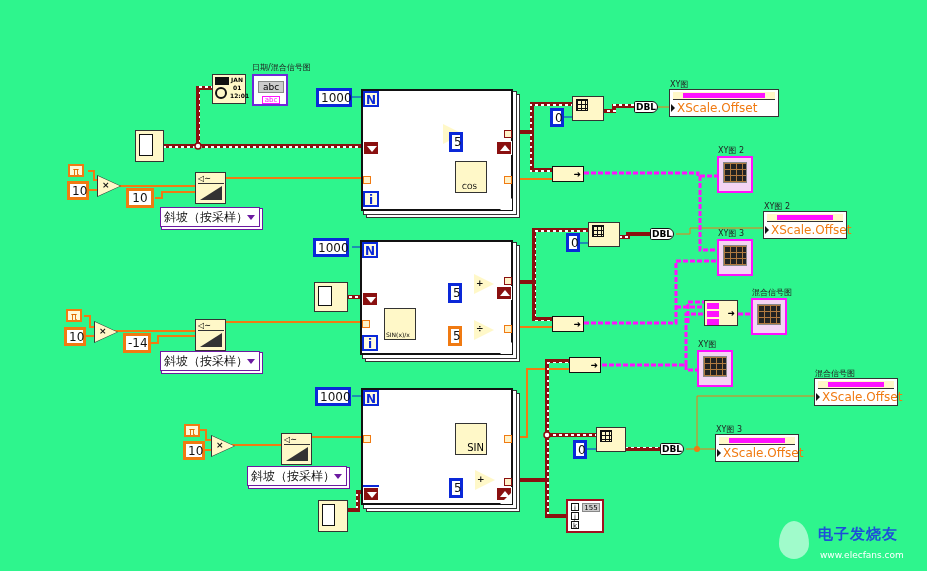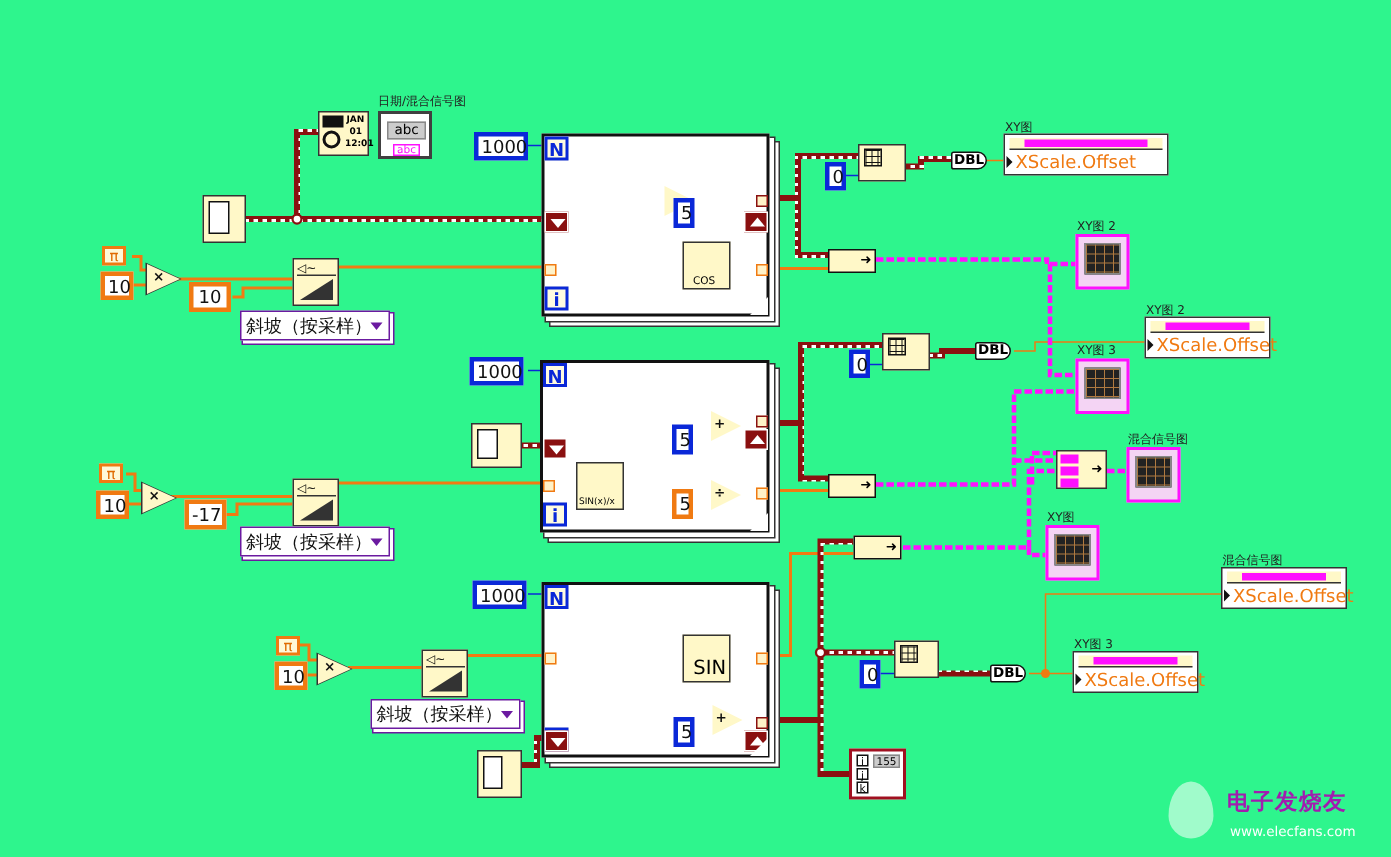--- a/index.html
+++ b/index.html
@@ -29,21 +29,21 @@
   .graph{border:2px solid #ff10ff;background:#f4d4f4;}
   .graph .scr{position:absolute;left:4px;top:4px;right:4px;bottom:8px;background:#222;border:1px solid #888;
      background-image:linear-gradient(#b07a40 1px,transparent 1px),linear-gradient(90deg,#b07a40 1px,transparent 1px);background-size:6px 6px;}
   .dbl{background:#fff;border:1px solid #111;border-radius:2px 7px 7px 2px;font-size:9px;font-weight:bold;line-height:10px;text-align:center;}
   .build{background:#fff8c8;border:1px solid #333;}
   .bundle{background:#fff8c8;border:1px solid #111;}
   .mult{width:0;height:0;border-top:10px solid transparent;border-bottom:10px solid transparent;border-left:22px solid #fff8c8;}
   .mult-outline{width:0;height:0;border-top:11px solid transparent;border-bottom:11px solid transparent;border-left:24px solid #333;}
   .mult-sym{font-size:9px;font-weight:bold;color:#111;}
   .arr{background:#fff;border:2px solid #a01020;}
-  .watermark-text{font-size:15px;color:#a21caf;font-weight:bold;letter-spacing:1px;}
+  .watermark-text{font-size:15px;color:#1d4ed8;font-weight:bold;letter-spacing:1px;}
   .watermark-url{font-size:9px;color:#fff;}
 </style>
 </head>
 <body>
 
 <svg id="wires" xmlns="http://www.w3.org/2000/svg">
   <defs>
     <pattern id="dyn" width="6" height="6" patternUnits="userSpaceOnUse">
         <rect width="6" height="6" fill="#8a1010"></rect>
         <rect x="1" y="2" width="3" height="2" fill="#fff"></rect>
@@ -133,21 +133,21 @@
 </svg>
 
 <div class="abs vi" style="left:212px;top:74px;width:34px;height:30px;">
   <div class="abs" style="left:2px;top:2px;width:14px;height:8px;background:#111;"></div>
   <div class="abs" style="left:2px;top:12px;width:12px;height:12px;border:2px solid #111;border-radius:50%;"></div>
   <span class="abs" style="left:18px;top:1px;font-size:6px;font-weight:bold;line-height:7px;">JAN</span>
   <span class="abs" style="left:20px;top:9px;font-size:6px;font-weight:bold;line-height:7px;">01</span>
   <span class="abs" style="left:17px;top:17px;font-size:6px;font-weight:bold;line-height:7px;">12:01</span>
 </div>
 <span class="abs lbl" style="left:252px;top:63px;">日期/混合信号图</span>
-<div class="abs" style="left:252px;top:74px;width:36px;height:32px;border:2px solid #404040;background:#fff;">
+<div class="abs" style="left:252px;top:74px;width:36px;height:32px;border:2px solid #6d28d9;background:#fff;">
   <div class="abs" style="left:4px;top:5px;width:26px;height:12px;background:#ccc;border:1px solid #888;font-size:9px;line-height:11px;padding-left:4px;">abc</div>
   <div class="abs" style="left:8px;bottom:0;width:18px;height:8px;border:1px solid #ff10ff;font-size:7px;line-height:7px;color:#ff10ff;text-align:center;">abc</div>
 </div>
 
 <div class="abs vi" style="left:135px;top:130px;width:29px;height:32px;">
   <div class="abs" style="left:3px;top:3px;width:14px;height:22px;border:1px solid #111;background:#fff;"></div>
 </div>
 <div class="abs pi-const" style="left:68px;top:164px;width:16px;height:13px;">π</div>
 <div class="abs const-orange" style="left:67px;top:181px;width:22px;height:19px;">10</div>
 <div class="abs mult-outline" style="left:97px;top:175px;"></div>
@@ -189,21 +189,21 @@
 </div>
 
 <div class="abs vi" style="left:314px;top:282px;width:34px;height:30px;">
   <div class="abs" style="left:3px;top:3px;width:14px;height:20px;border:1px solid #111;background:#fff;"></div>
 </div>
 <div class="abs pi-const" style="left:66px;top:309px;width:16px;height:13px;">π</div>
 <div class="abs const-orange" style="left:64px;top:327px;width:22px;height:19px;">10</div>
 <div class="abs mult-outline" style="left:94px;top:321px;"></div>
 <div class="abs mult" style="left:95px;top:322px;"></div>
 <span class="abs mult-sym" style="left:99px;top:326px;">×</span>
-<div class="abs const-orange" style="left:123px;top:333px;width:28px;height:20px;">-17</div>
+<div class="abs const-orange" style="left:123px;top:333px;width:28px;height:20px;">-14</div>
 <div class="abs vi" style="left:195px;top:319px;width:31px;height:32px;">
   <div class="abs" style="left:2px;top:2px;width:26px;height:9px;border-bottom:1px solid #333;font-size:8px;line-height:8px;">◁∼</div>
   <div class="abs" style="left:4px;bottom:3px;width:0;height:0;border-left:22px solid transparent;border-bottom:14px solid #333;"></div>
 </div>
 <div class="abs ring" style="left:160px;top:351px;width:100px;height:20px;">
   <span>斜坡（按采样）</span><i class="arrow"></i>
 </div>
 
 <div class="abs const-blue" style="left:313px;top:238px;width:36px;height:19px;">1000</div>
 <div class="abs loop" style="left:360px;top:240px;width:153px;height:115px;">
@@ -254,21 +254,21 @@
 <div class="abs const-blue" style="left:315px;top:387px;width:36px;height:19px;">1000</div>
 <div class="abs loop" style="left:361px;top:388px;width:152px;height:117px;">
   <div class="abs term-N" style="left:0;top:0;width:16px;height:16px;">N</div>
   <div class="abs term-i" style="left:0;bottom:2px;width:16px;height:16px;">i</div>
   <div class="abs sr sr-down" style="left:0;top:97px;width:16px;height:14px;"></div>
   <div class="abs sr sr-up" style="right:-1px;top:97px;width:16px;height:14px;"></div>
   <div class="abs tunnel" style="left:0;top:45px;"></div>
   <div class="abs tunnel" style="right:-1px;top:45px;"></div>
   <div class="abs tunnel-d" style="right:-1px;top:88px;"></div>
   <div class="abs vi" style="left:92px;top:33px;width:32px;height:32px;">
-    <span class="abs" style="right:2px;bottom:1px;font-size:13px;">SIN</span>
+    <span class="abs" style="right:2px;bottom:1px;font-size:10px;">SIN</span>
   </div>
   <div class="abs" style="left:112px;top:80px;width:0;height:0;border-top:10px solid transparent;border-bottom:10px solid transparent;border-left:20px solid #fff8c8;"></div>
   <span class="abs mult-sym" style="left:114px;top:84px;">+</span>
   <div class="abs const-blue" style="left:86px;top:88px;width:14px;height:20px;">5</div>
   <div class="fold"></div>
 </div>
 
 <div class="abs bundle" style="left:569px;top:357px;width:32px;height:16px;">
   <div class="abs" style="right:2px;top:3px;font-size:9px;line-height:9px;">➜</div>
 </div>

